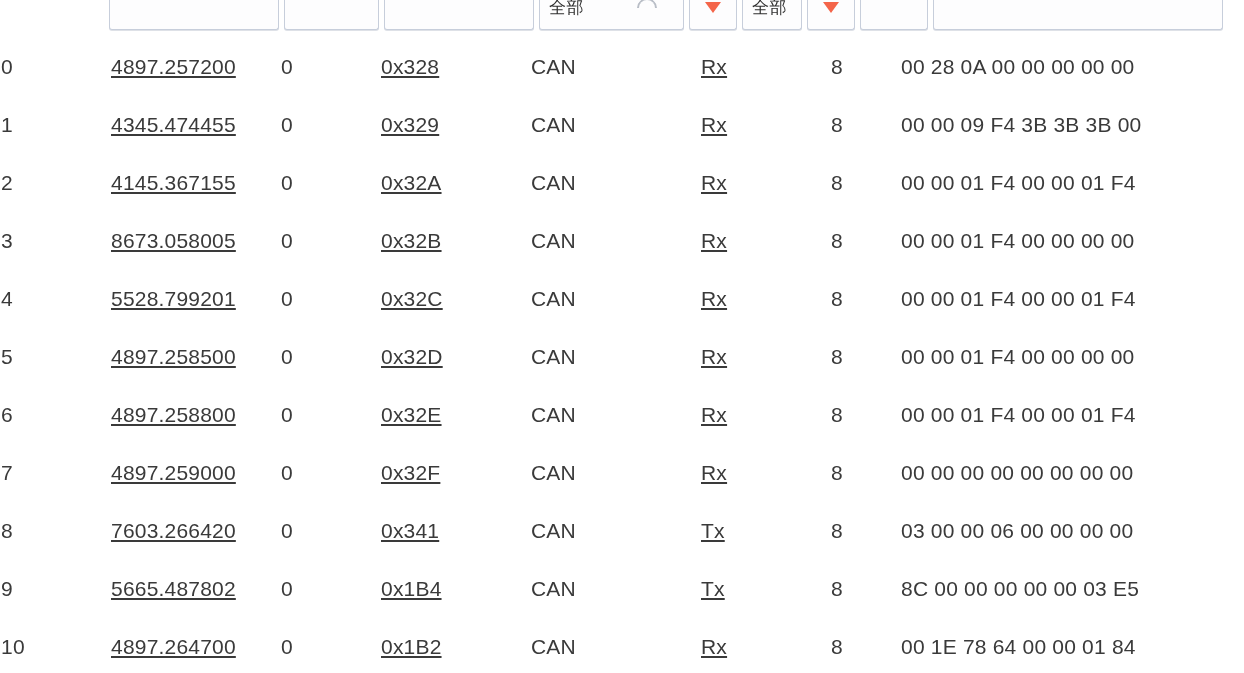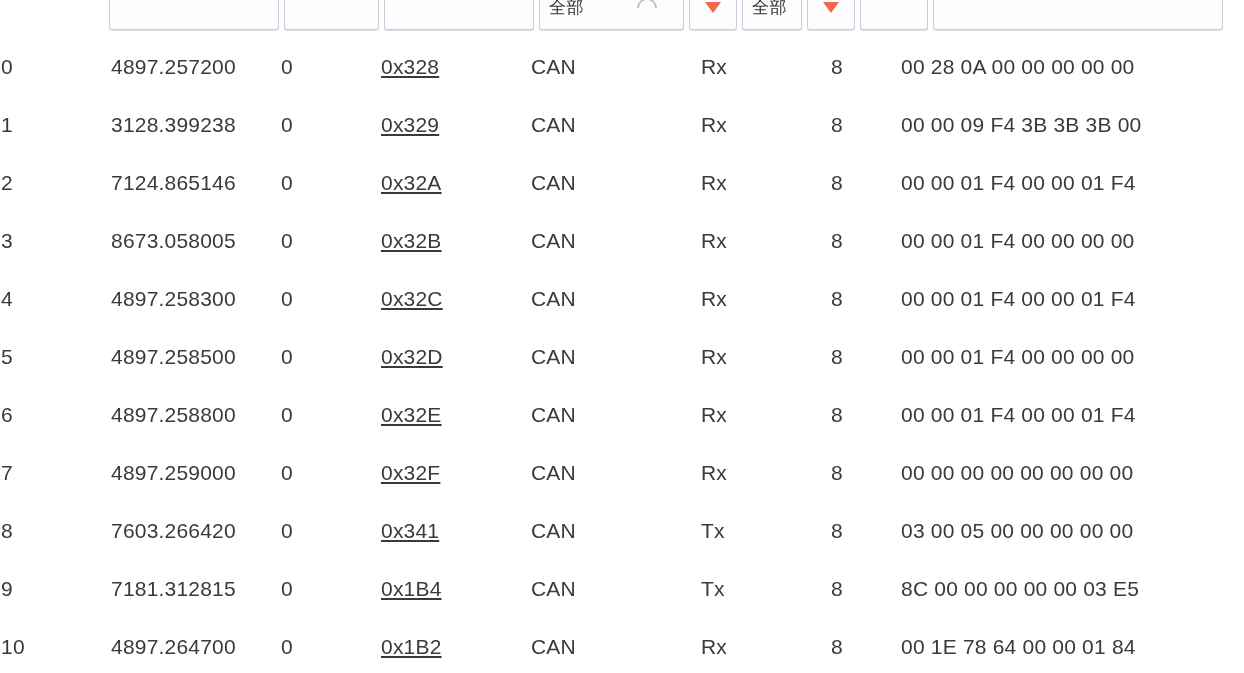--- a/index.html
+++ b/index.html
@@ -101,25 +101,25 @@
   .grid td {
     height: 58px;
     font-size: 21px;
     color: #3a3a3a;
     vertical-align: middle;
     padding: 0;
     white-space: nowrap;
     letter-spacing: .2px;
   }
   .c-idx   { width: 110px; padding-left: 18px; }
-  .c-time  { width: 170px; }
+  .c-time  { width: 170px; text-decoration: underline; }
   .c-chan  { width: 100px; }
   .c-id    { width: 150px; text-decoration: underline; }
   .c-type  { width: 170px; margin-left: 24px; }
-  .c-dir   { width: 130px; }
+  .c-dir   { width: 130px; text-decoration: underline; }
   .c-dlc   { width: 70px;  }
   .c-data  { width: 344px; }
 
   
   .watermark {
     position: absolute;
     right: 14px;
     bottom: 18px;
     font-size: 34px;
     color: rgba(150,155,168,.42);
@@ -163,51 +163,51 @@
           <td class="c-time">4897.257200</td>
           <td class="c-chan">0</td>
           <td class="c-id">0x328</td>
           <td class="c-type">CAN</td>
           <td class="c-dir">Rx</td>
           <td class="c-dlc">8</td>
           <td class="c-data">00 28 0A 00 00 00 00 00</td>
         </tr>
         <tr>
           <td class="c-idx">1</td>
-          <td class="c-time">3128.399238</td>
+          <td class="c-time">4345.474455</td>
           <td class="c-chan">0</td>
           <td class="c-id">0x329</td>
           <td class="c-type">CAN</td>
           <td class="c-dir">Rx</td>
           <td class="c-dlc">8</td>
           <td class="c-data">00 00 09 F4 3B 3B 3B 00</td>
         </tr>
         <tr>
           <td class="c-idx">2</td>
-          <td class="c-time">7124.865146</td>
+          <td class="c-time">4145.367155</td>
           <td class="c-chan">0</td>
           <td class="c-id">0x32A</td>
           <td class="c-type">CAN</td>
           <td class="c-dir">Rx</td>
           <td class="c-dlc">8</td>
           <td class="c-data">00 00 01 F4 00 00 01 F4</td>
         </tr>
         <tr>
           <td class="c-idx">3</td>
           <td class="c-time">8673.058005</td>
           <td class="c-chan">0</td>
           <td class="c-id">0x32B</td>
           <td class="c-type">CAN</td>
           <td class="c-dir">Rx</td>
           <td class="c-dlc">8</td>
           <td class="c-data">00 00 01 F4 00 00 00 00</td>
         </tr>
         <tr>
           <td class="c-idx">4</td>
-          <td class="c-time">4897.258300</td>
+          <td class="c-time">5528.799201</td>
           <td class="c-chan">0</td>
           <td class="c-id">0x32C</td>
           <td class="c-type">CAN</td>
           <td class="c-dir">Rx</td>
           <td class="c-dlc">8</td>
           <td class="c-data">00 00 01 F4 00 00 01 F4</td>
         </tr>
         <tr>
           <td class="c-idx">5</td>
           <td class="c-time">4897.258500</td>
@@ -239,25 +239,25 @@
           <td class="c-data">00 00 00 00 00 00 00 00</td>
         </tr>
         <tr>
           <td class="c-idx">8</td>
           <td class="c-time">7603.266420</td>
           <td class="c-chan">0</td>
           <td class="c-id">0x341</td>
           <td class="c-type">CAN</td>
           <td class="c-dir">Tx</td>
           <td class="c-dlc">8</td>
-          <td class="c-data">03 00 05 00 00 00 00 00</td>
+          <td class="c-data">03 00 00 06 00 00 00 00</td>
         </tr>
         <tr>
           <td class="c-idx">9</td>
-          <td class="c-time">7181.312815</td>
+          <td class="c-time">5665.487802</td>
           <td class="c-chan">0</td>
           <td class="c-id">0x1B4</td>
           <td class="c-type">CAN</td>
           <td class="c-dir">Tx</td>
           <td class="c-dlc">8</td>
           <td class="c-data">8C 00 00 00 00 00 03 E5</td>
         </tr>
         <tr>
           <td class="c-idx">10</td>
           <td class="c-time">4897.264700</td>

